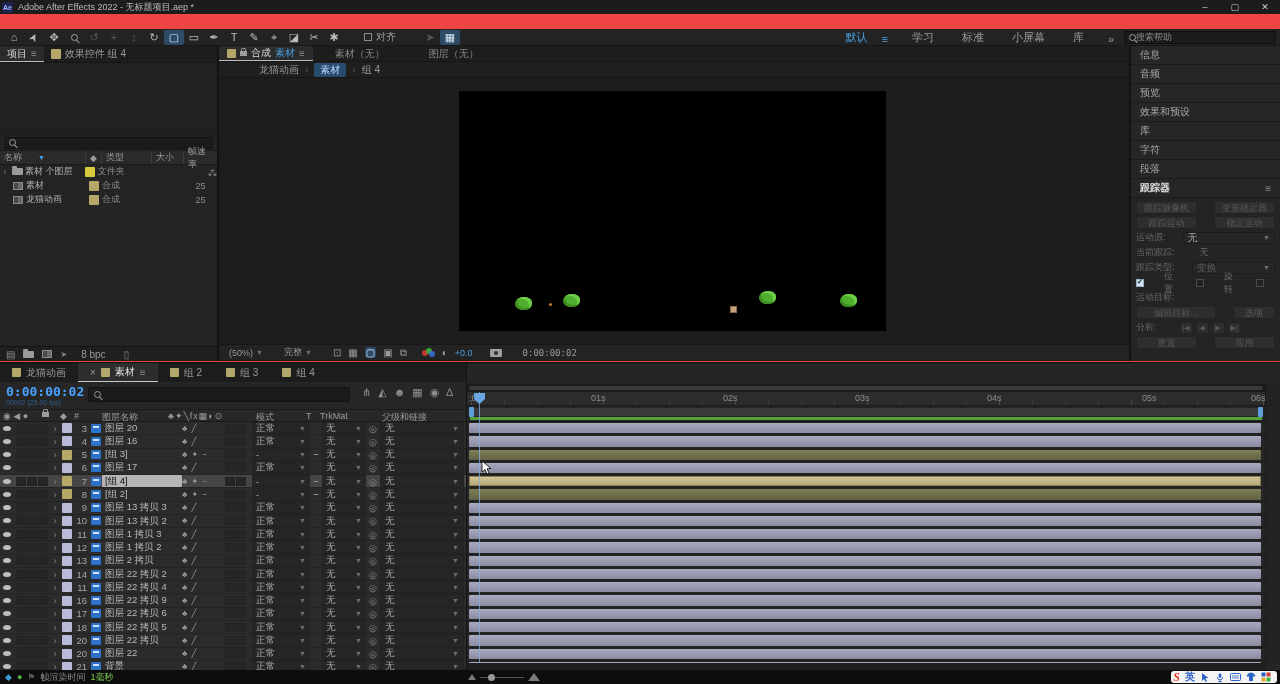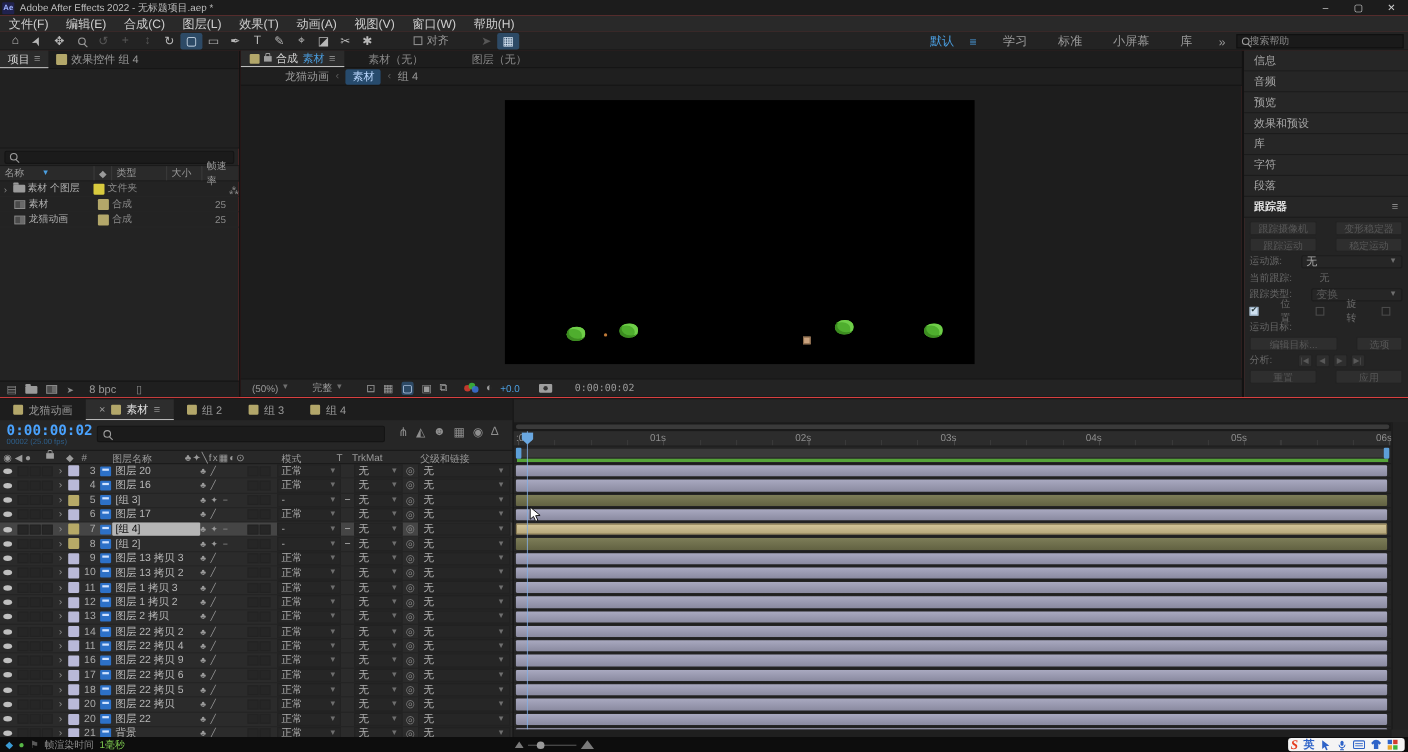--- a/index.html
+++ b/index.html
@@ -10,21 +10,21 @@
 #ae-logo{width:11px;height:11px;margin:0 5px 0 2px;background:#20224e;color:#9fb4ff;font-size:7px;font-weight:bold;display:flex;align-items:center;justify-content:center;border-radius:1px}
 #winbtns{margin-left:auto;display:flex}
 #winbtns span{width:30px;text-align:center;font-size:9px;color:#cfcfcf;cursor:default}
 #menubar{position:absolute;left:0;top:14px;width:1280px;height:15px;background:#292929;display:flex;align-items:center;font-size:11px;color:#cfcfcf}
 #menubar span{padding:0 8px}
 #toolbar{position:absolute;left:0;top:29px;width:1280px;height:17px;background:#232323;display:flex;align-items:center;border-bottom:1px solid #161616}
 #tools{display:flex;align-items:center;padding-left:4px}
 .tool{width:20px;height:15px;display:flex;align-items:center;justify-content:center;color:#b8b8b8;font-size:11px;border-radius:2px}
 .tool.dim{color:#565656}
 .tool.active{background:#2d4a66;color:#d8e6f5}
-.align-group{display:flex;align-items:center;margin-left:32px;color:#9a9a9a}
+.align-group{display:flex;align-items:center;margin-left:20px;color:#9a9a9a}
 .align-box{width:8px;height:8px;border:1px solid #8a8a8a;margin-right:4px}
 #workspaces{display:flex;align-items:flex-end;margin-left:auto;font-size:11px;color:#9a9a9a}
 #workspaces .ws{padding:0 14px}
 #workspaces .ws.active{color:#4b9fe1}
 #workspaces .ws-menu{color:#4b9fe1;padding-right:10px}
 #workspaces .ws-more{padding:0 10px;color:#9a9a9a}
 #helpsearch{width:152px;height:13px;margin-right:4px;background:#1a1a1a;border:1px solid #101010;display:flex;align-items:center;padding:0 4px}
 #helpsearch input{flex:1;background:transparent;border:none;outline:none;color:#9a9a9a;font-size:9px;font-family:"Liberation Sans",sans-serif}
 #helpsearch input::placeholder{color:#8a8a8a}
 
@@ -165,31 +165,20 @@
   <div id="titlebar">
     <span id="ae-logo">Ae</span>
     <span>Adobe After Effects 2022 - 无标题项目.aep *</span>
     <div id="winbtns">
       <span>–</span>
       <span>▢</span>
       <span>✕</span>
     </div>
   </div>
 
-  <div id="menubar">
-      <span>文件(F)</span>
-      <span>编辑(E)</span>
-      <span>合成(C)</span>
-      <span>图层(L)</span>
-      <span>效果(T)</span>
-      <span>动画(A)</span>
-      <span>视图(V)</span>
-      <span>窗口(W)</span>
-      <span>帮助(H)</span>
-    </div>
 
   <div id="toolbar">
     <div id="tools">
         <span class="tool">
           <span>⌂</span>
         </span>
         <span class="tool">
           <span style="display: inline-block; transform: rotate(-65deg);">➤</span>
         </span>
         <span class="tool">
@@ -1254,21 +1243,21 @@
     <div id="tl-right">
       <div id="tl-scrollstrip">
           <div class="pill"></div>
         </div>
       <div id="tl-ruler">
           <span class="rtick" style="left: 2px;">:00f</span>
           <span class="rtick" style="left: 124px;">01s</span>
           <span class="rtick" style="left: 256px;">02s</span>
           <span class="rtick" style="left: 388px;">03s</span>
           <span class="rtick" style="left: 520px;">04s</span>
-          <span class="rtick" style="left: 652px;">05s</span>
+          <span class="rtick" style="left: 675px;">05s</span>
           <span class="rtick" style="left: 784px;">06s</span>
         </div>
       <div id="tl-workarea">
         <div id="wa-band"></div>
         <div id="wa-green"></div>
         <div class="wa-handle" style="left:2px"></div>
         <div class="wa-handle" style="left:791px"></div>
       </div>
       <div id="tl-right-rows">
           <div class="barrow">

